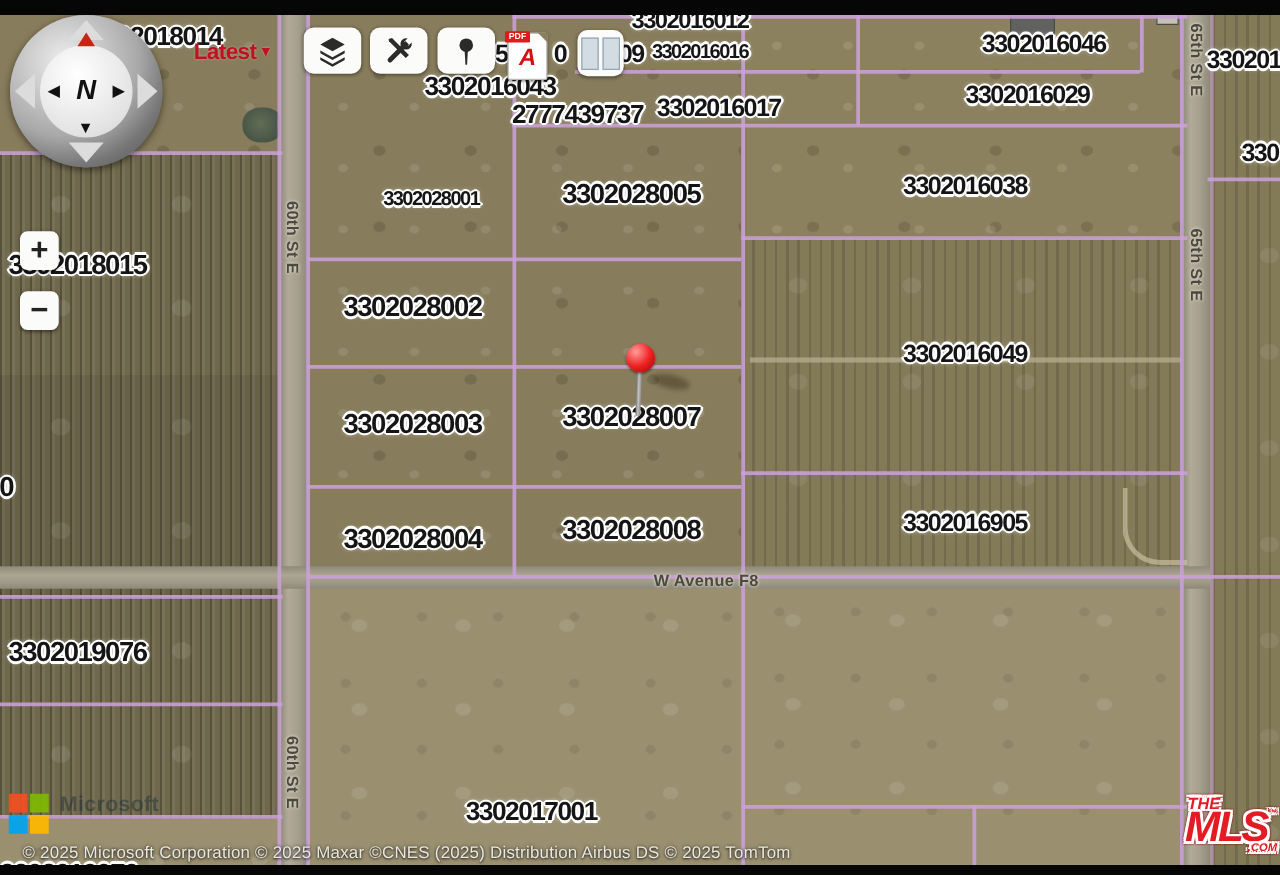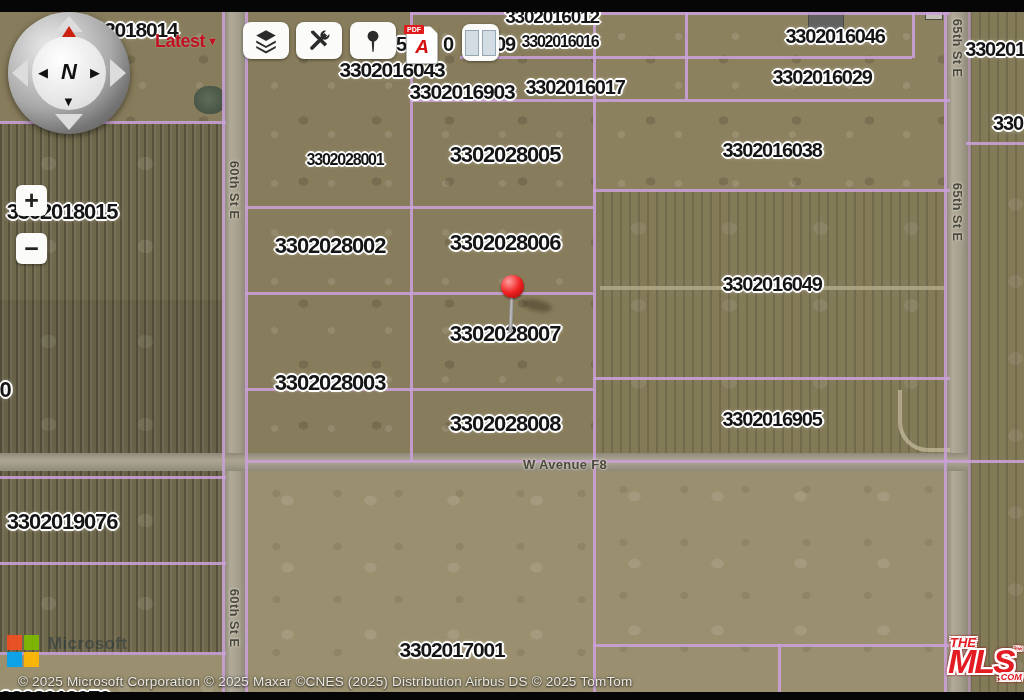--- a/index.html
+++ b/index.html
@@ -166,37 +166,37 @@
   <div class="abs pv" style="left:778px;top:644px;height:48px;"></div>
 
   <div id="labels-layer">
       <div class="maplabel" style="left: 125px; top: 30px; font-size: 21px;">3302018014</div>
       <div class="maplabel" style="left: 552px; top: 17px; font-size: 19px;">3302016012</div>
       <div class="maplabel" style="left: 560px; top: 42px; font-size: 16px;">3302016016</div>
       <div class="maplabel" style="left: 835px; top: 36px; font-size: 20px;">3302016046</div>
       <div class="maplabel" style="left: 392px; top: 70px; font-size: 21px;">3302016043</div>
       <div class="maplabel" style="left: 575px; top: 87px; font-size: 20px;">3302016017</div>
       <div class="maplabel" style="left: 822px; top: 77px; font-size: 20px;">3302016029</div>
-      <div class="maplabel" style="left: 462px; top: 92px; font-size: 21px;">3302016903</div>
+      <div class="maplabel" style="left: 462px; top: 92px; font-size: 21px;">2777439737</div>
       <div class="maplabel" style="left: 1000px; top: 49px; font-size: 20px;">3302015</div>
       <div class="maplabel" style="left: 1008px; top: 123px; font-size: 20px;">330</div>
       <div class="maplabel" style="left: 62px; top: 212px; font-size: 22px;">3302018015</div>
       <div class="maplabel" style="left: 772px; top: 150px; font-size: 20px;">3302016038</div>
       <div class="maplabel" style="left: 345px; top: 160px; font-size: 16px;">3302028001</div>
       <div class="maplabel" style="left: 505px; top: 155px; font-size: 22px;">3302028005</div>
       <div class="maplabel" style="left: 330px; top: 246px; font-size: 22px;">3302028002</div>
-      <div class="maplabel" style="left: 505px; top: 243px; font-size: 22px;">3302028006</div>
       <div class="maplabel" style="left: 772px; top: 284px; font-size: 20px;">3302016049</div>
-      <div class="maplabel" style="left: 330px; top: 339px; font-size: 22px; margin-top: 44px;">3302028003</div>
+      <div class="maplabel" style="left: 330px; top: 339px; font-size: 22px;">3302028003</div>
       <div class="maplabel" style="left: 505px; top: 334px; font-size: 22px;">3302028007</div>
       <div class="maplabel" style="left: 5px; top: 390px; font-size: 22px;">0</div>
+      <div class="maplabel" style="left: 330px; top: 431px; font-size: 22px;">3302028004</div>
       <div class="maplabel" style="left: 505px; top: 424px; font-size: 22px;">3302028008</div>
       <div class="maplabel" style="left: 772px; top: 419px; font-size: 20px;">3302016905</div>
       <div class="maplabel" style="left: 62px; top: 522px; font-size: 22px;">3302019076</div>
-      <div class="maplabel" style="left: 425px; top: 650px; font-size: 21px; margin-left: 27px;">3302017001</div>
+      <div class="maplabel" style="left: 425px; top: 650px; font-size: 21px;">3302017001</div>
       <div class="maplabel" style="left: 55px; top: 699px; font-size: 22px;">3302019070</div>
       <div class="maplabel" style="left: 401px; top: 44px; font-size: 20px;">5</div>
       <div class="maplabel" style="left: 448px; top: 44px; font-size: 20px;">0</div>
       <div class="maplabel" style="left: 505px; top: 44px; font-size: 20px;">09</div>
       <div class="streetlabel vert" style="left: 234px; top: 190px; font-size: 13px;">60th St E</div>
       <div class="streetlabel vert" style="left: 234px; top: 618px; font-size: 13px;">60th St E</div>
       <div class="streetlabel vert" style="left: 957px; top: 48px; font-size: 13px;">65th St E</div>
       <div class="streetlabel vert" style="left: 957px; top: 212px; font-size: 13px;">65th St E</div>
       <div class="streetlabel" style="left: 565px; top: 464px; font-size: 13px;">W Avenue F8</div>
     </div>

